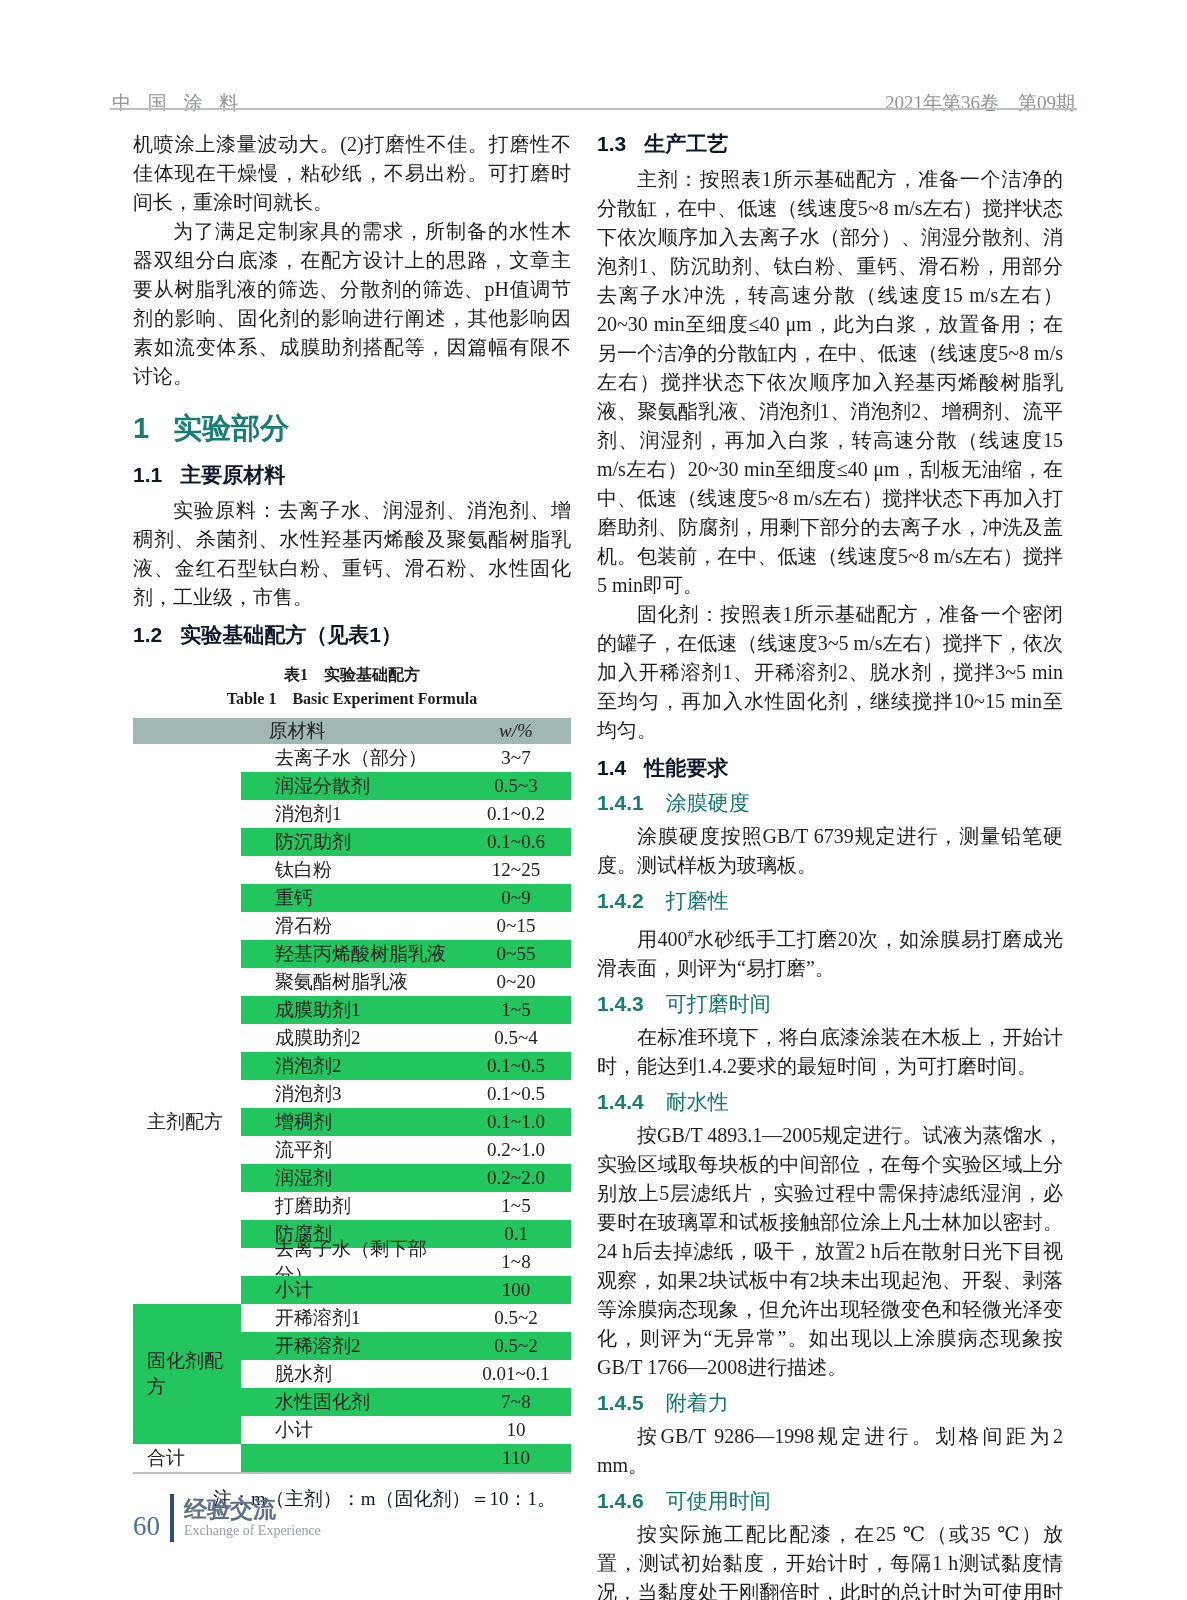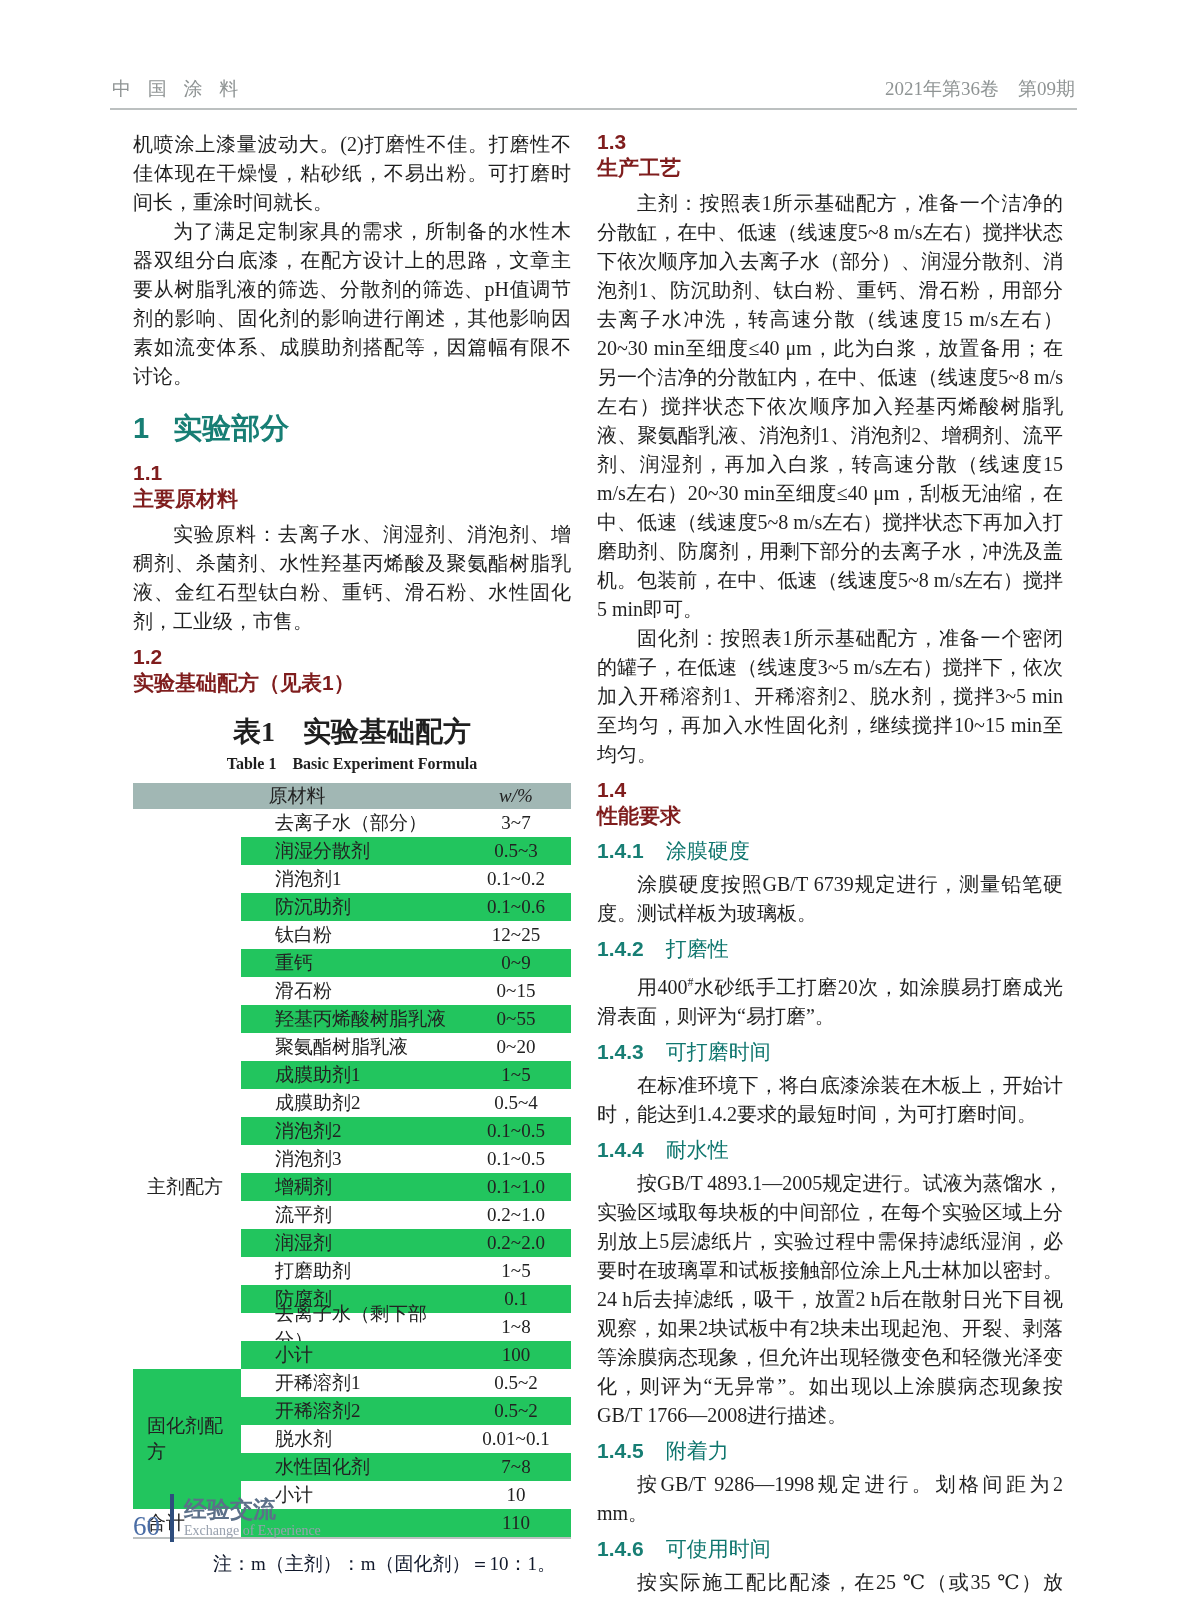--- a/index.html
+++ b/index.html
@@ -4,47 +4,47 @@
 <style>
   * { margin:0; padding:0; box-sizing:border-box; }
   html,body { background:#ffffff; }
   .page {
     position:relative; width:1187px; height:1600px; background:#fff;
     font-family:"Liberation Serif","DejaVu Serif",serif;
     color:#1f1f1f; overflow:hidden;
   }
   
   .running-head {
-    position:absolute; top:76px; left:112px; right:112px;
+    position:absolute; top:90px; left:112px; right:112px;
     display:flex; justify-content:space-between; align-items:flex-end;
     font-size:19px; color:#8f9494;
   }
   .running-head .journal { letter-spacing:6px; }
   .head-rule { position:absolute; top:108px; left:110px; right:110px; height:2px; background:#bcc0c0; }
 
   
   .content { position:absolute; top:130px; left:133px; width:930px; display:flex; gap:26px; }
   .col-left  { width:438px; }
   .col-right { width:466px; }
 
   p.body { font-size:20px; line-height:29px; text-align:justify; text-indent:2em; }
   p.body.no-indent { text-indent:0; }
 
   .h1 { display:flex; align-items:baseline; font-family:"Liberation Sans","DejaVu Sans",sans-serif;
         font-weight:bold; font-size:29px; color:#177E74; margin:18px 0 12px; }
   .h1 .num { margin-right:24px; }
   .h2 { display:flex; align-items:baseline; font-family:"Liberation Sans","DejaVu Sans",sans-serif;
-        font-weight:bold; font-size:21px; color:#7f1d1d; margin:9px 0 7px;flex-direction:column; }
+        font-weight:bold; font-size:21px; color:#0f172a; margin:9px 0 7px; }
   .h2 .num { margin-right:18px; }
   .h3 { display:flex; align-items:baseline; font-size:21px; margin:7px 0 5px; }
   .h3 .num { font-family:"Liberation Sans","DejaVu Sans",sans-serif; font-weight:bold; color:#177E74; margin-right:22px; }
   .h3 .ttl { color:#0f766e; }
 
   
-  .tbl-title-cn { text-align:center; font-weight:bold; font-size:28px; margin:16px 0 3px; }
+  .tbl-title-cn { text-align:center; font-weight:bold; font-size:16px; margin:16px 0 3px; }
   .tbl-title-en { text-align:center; font-weight:bold; font-size:16px; margin-bottom:8px; }
   .formula-table {
     display:grid; width:438px;
     grid-template-columns:108px 220px 110px;
     grid-template-rows:26px repeat(26, 28px);
     font-size:19px; color:#222;
     border-bottom:2px solid #bcc0c0;
   }
   .cell { display:flex; align-items:center; }
   .cell.head { background:#A1B7B4; justify-content:center; }

